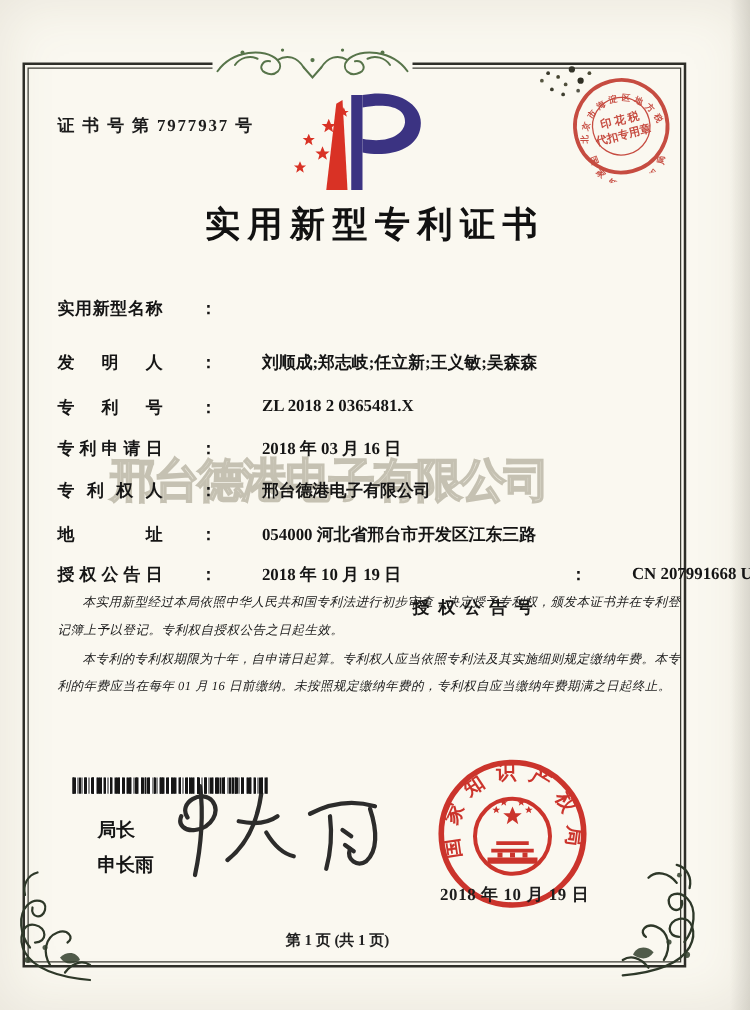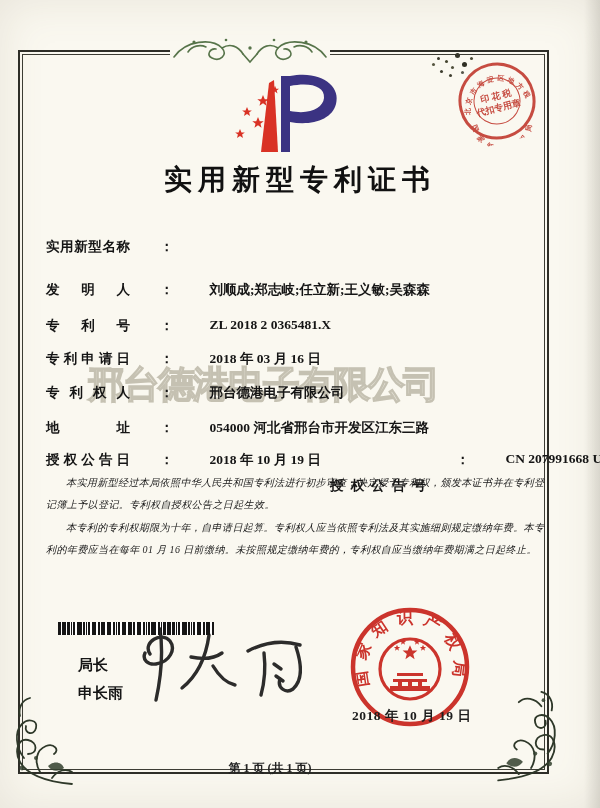--- a/index.html
+++ b/index.html
@@ -38,21 +38,21 @@
       repeating-linear-gradient(90deg,#161616 0 1px,transparent 1px 7px),
       repeating-linear-gradient(90deg,#161616 0 1px,transparent 1px 3px);
     background-position:0 0,2px 0,4px 0;}
   .director{position:absolute;left:58px;top:651px;font-size:15px;font-weight:600;color:#161616;
     line-height:28px;font-family:"Liberation Sans","DejaVu Sans",sans-serif;margin-left:20px;}
   .signature{position:absolute;left:112px;top:622px;width:215px;height:88px;}
   .seal{position:absolute;left:340px;top:597px;width:140px;height:140px;opacity:.92;}
   .seal-date{position:absolute;left:352px;top:707px;font-size:13.5px;font-weight:700;color:#1d1d1d;
     letter-spacing:.5px;z-index:3;white-space:nowrap;}
   .footer{position:absolute;left:0;top:744px;width:540px;text-align:center;font-size:12px;
-    font-weight:600;color:#222;margin-top:16px;}
+    font-weight:600;color:#222;}
   
   .top-ornament{position:absolute;left:164px;top:30px;width:172px;height:42px;}
   .fl-bl{position:absolute;left:8px;top:686px;width:72px;height:102px;}
   .fl-br{position:absolute;left:490px;top:676px;width:74px;height:112px;transform:scaleX(-1);}
   
   .tax-stamp{position:absolute;left:455px;top:59px;width:84px;height:84px;transform:rotate(-14deg);
     opacity:.9;mix-blend-mode:multiply;}
   .speckles{position:absolute;left:437px;top:57px;width:3px;height:3px;border-radius:50%;background:#3a3a2c;
     box-shadow:8px 3px 0 #44442f,19px -3px 0 1px #35352a,14px 9px 0 #50503c,3px 13px 0 #3c3c2d,
       26px 6px 0 1px #2f2f24,33px 0 0 #4a4a36,-5px 6px 0 #55553f,12px 17px 0 #3f3f30,24px 14px 0 #56564a;}
@@ -110,20 +110,21 @@
       <path d="M22,26 C28,18 38,16 44,22"></path>
     </g>
     <g fill="#33402e" opacity=".85">
       <path d="M40,80 C46,74 54,76 56,82 C50,86 44,86 40,80 Z"></path>
       <circle cx="14" cy="82" r="2.4"></circle>
         <circle cx="28" cy="72" r="2"></circle>
         <circle cx="20" cy="20" r="1.8"></circle>
     </g>
   </svg>
 
+  <div class="cert-no">证 书 号 第 7977937 号</div>
 
   <svg class="logo" viewBox="0 0 125 100">
     <defs>
       <polygon id="star" points="0,-6 1.76,-1.85 5.71,-1.85 2.47,0.71 3.53,4.85 0,2.3 -3.53,4.85 -2.47,0.71 -5.71,-1.85 -1.76,-1.85"></polygon>
     </defs>
     <polygon points="44,19 49,16 53,88 36,88" fill="#d93225"></polygon>
     <rect x="56" y="12" width="9" height="76" fill="#3b3382"></rect>
     <path d="M65,12 C96,6 116,22 111,40 C107,56 86,62 65,58 L65,47 C85,51 98,44 99,34 C100,22 85,18 65,22 Z" fill="#3b3382"></path>
     <g fill="#d93225">
       <use href="#star" transform="translate(50,26) scale(0.7)"></use>

